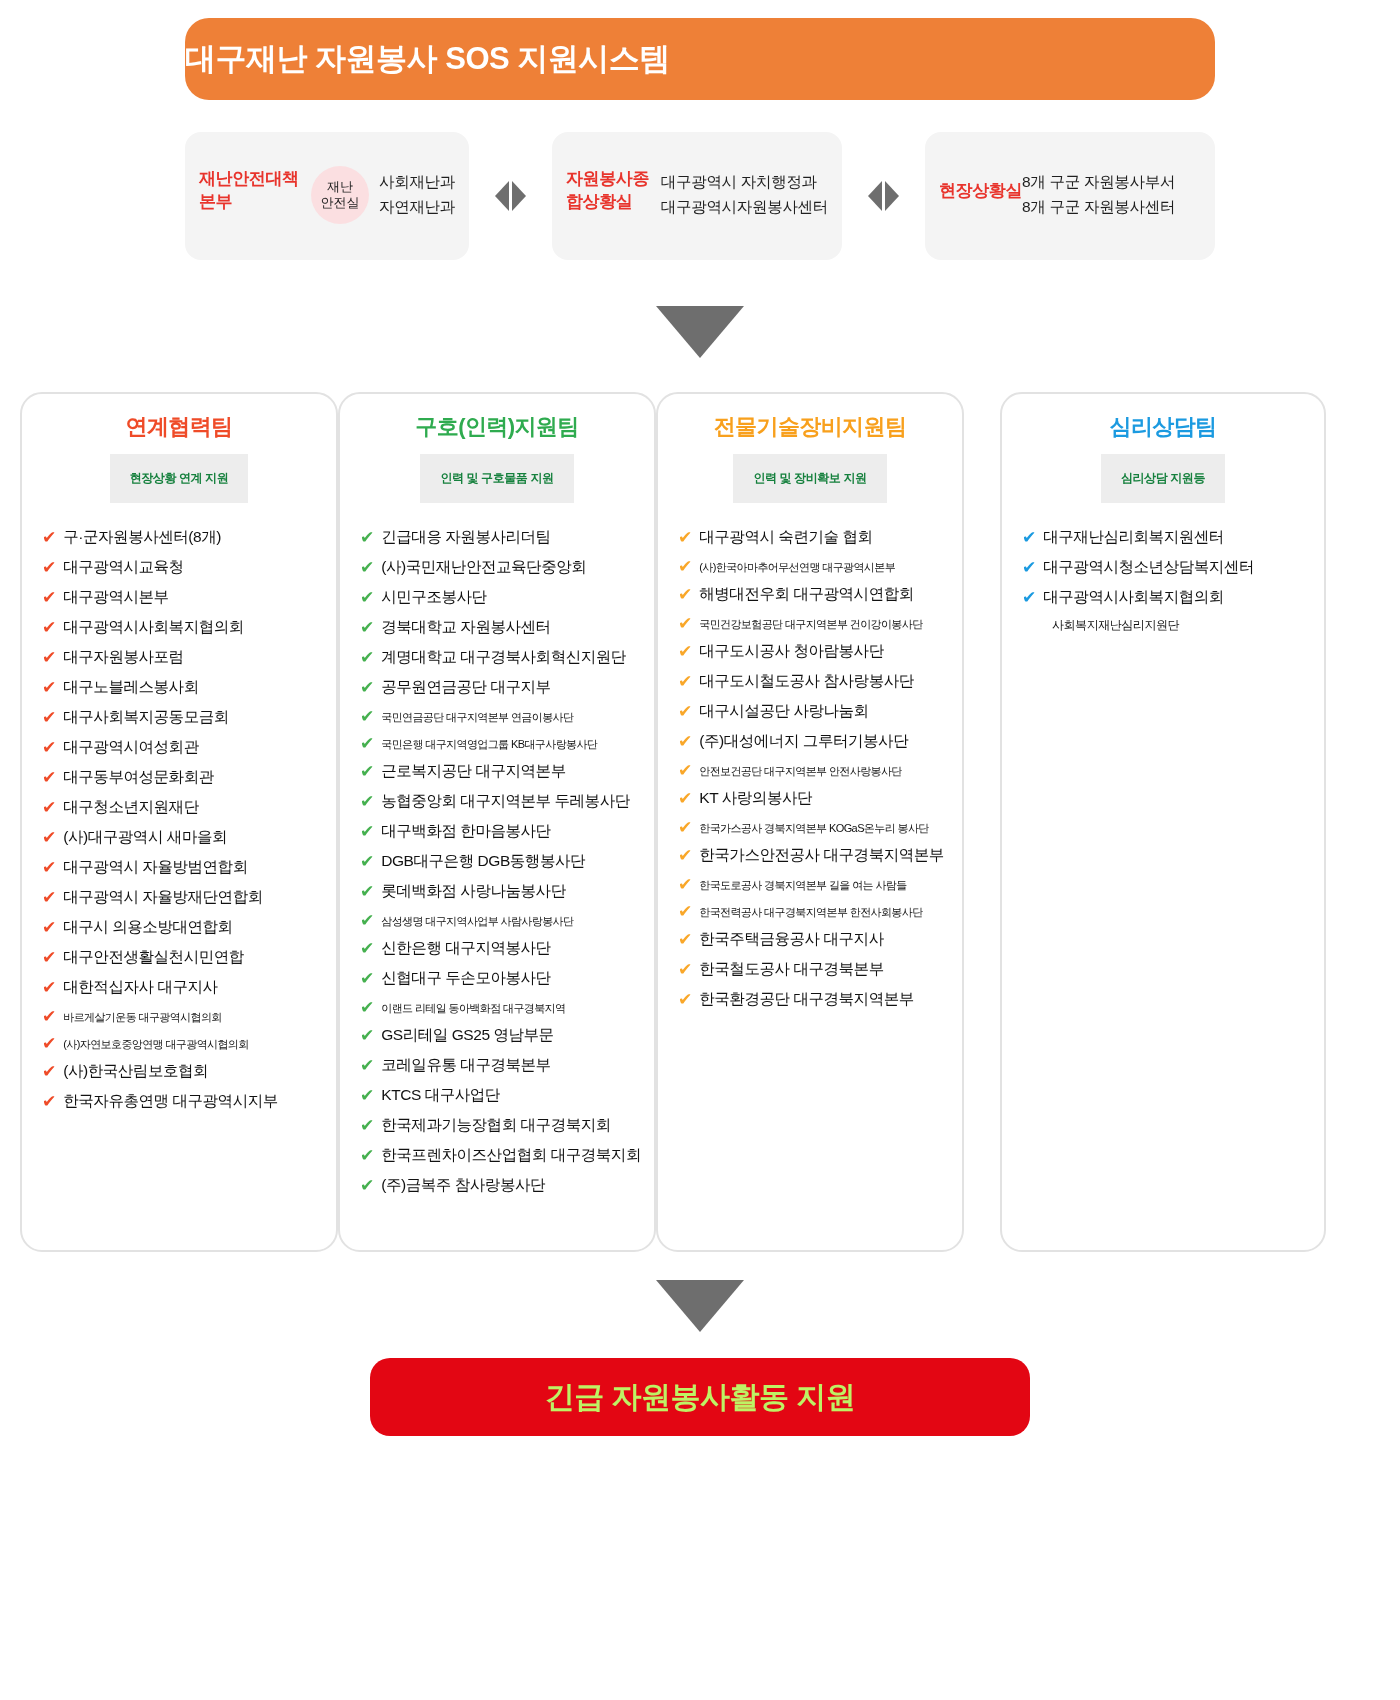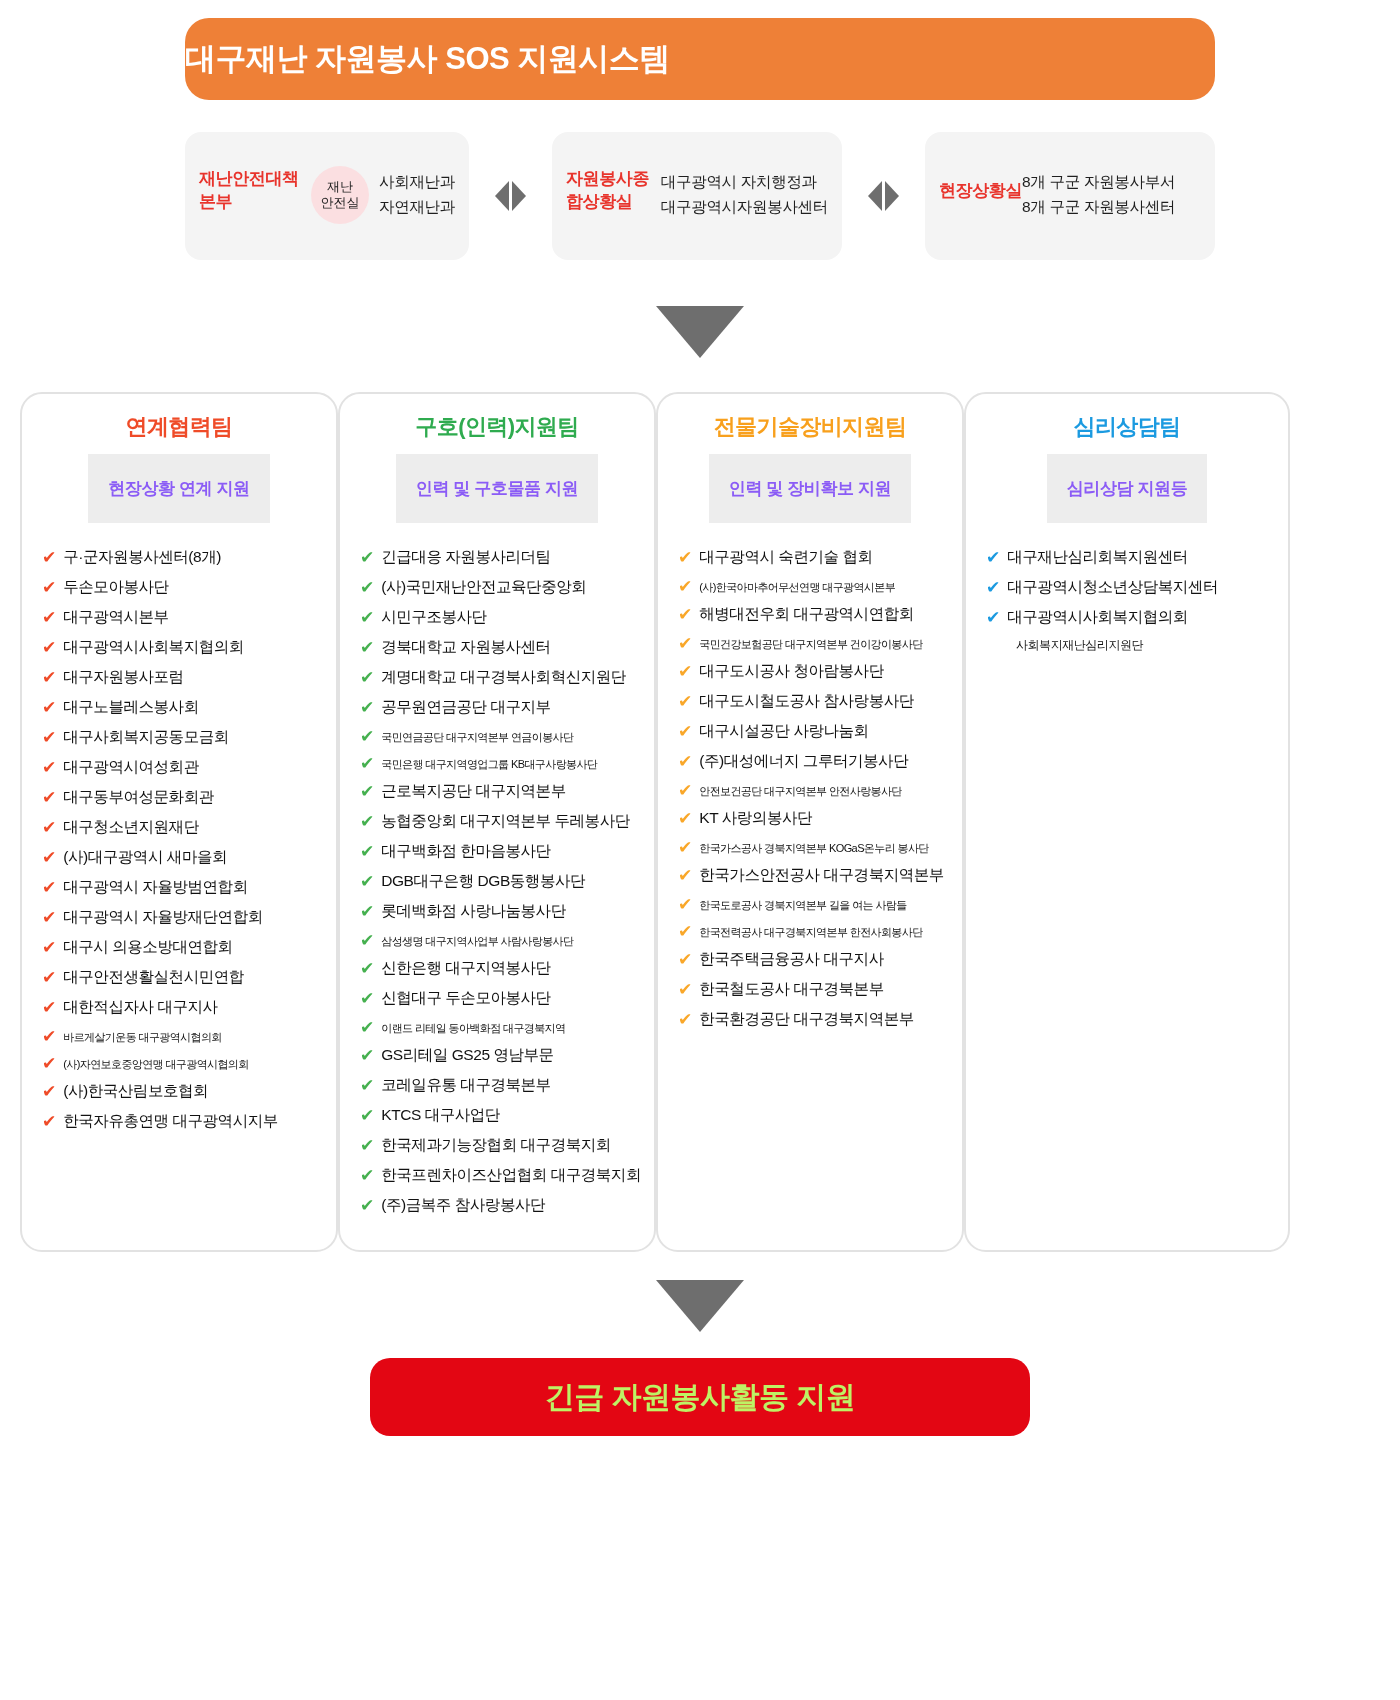--- a/index.html
+++ b/index.html
@@ -150,34 +150,34 @@
     border-radius: 22px;
     box-sizing: border-box;
     padding: 18px 14px 22px 14px;
     display: flex;
     flex-direction: column;
     align-items: center;
   }
   .team-card.c1 { width: 318px; min-height: 860px; }
   .team-card.c2 { width: 318px; min-height: 860px; }
   .team-card.c3 { width: 308px; min-height: 860px; }
-  .team-card.c4 { width: 326px; min-height: 860px; }
+  .team-card.c4 { width: 326px; min-height: 860px; margin-left: 36px; }
 
   .team-title {
     font-size: 22px;
     font-weight: bold;
     letter-spacing: -0.6px;
     margin-bottom: 12px;
   }
   .team-subtitle {
     background: #ededed;
-    color: #8b5cf6;
-    font-size: 17px;
+    color: #15803d;
+    font-size: 12px;
     font-weight: bold;
-    padding: 23px 20px;
+    padding: 16px 20px;
     letter-spacing: -0.4px;
     margin-bottom: 20px;
   }
   .team-list {
     width: 100%;
     display: flex;
     flex-direction: column;
     gap: 1px;
     padding-left: 6px;
     box-sizing: border-box;
@@ -305,21 +305,21 @@
     <div class="team-card c1">
       <div class="team-title">연계협력팀</div>
       <div class="team-subtitle">현장상황 연계 지원</div>
       <div class="team-list">
         <div class="list-item">
             <span class="check">✔</span>
             <span class="item-text">구·군자원봉사센터(8개)</span>
           </div>
         <div class="list-item">
             <span class="check">✔</span>
-            <span class="item-text">두손모아봉사단</span>
+            <span class="item-text">대구광역시교육청</span>
           </div>
         <div class="list-item">
             <span class="check">✔</span>
             <span class="item-text">대구광역시본부</span>
           </div>
         <div class="list-item">
             <span class="check">✔</span>
             <span class="item-text">대구광역시사회복지협의회</span>
           </div>
         <div class="list-item">

